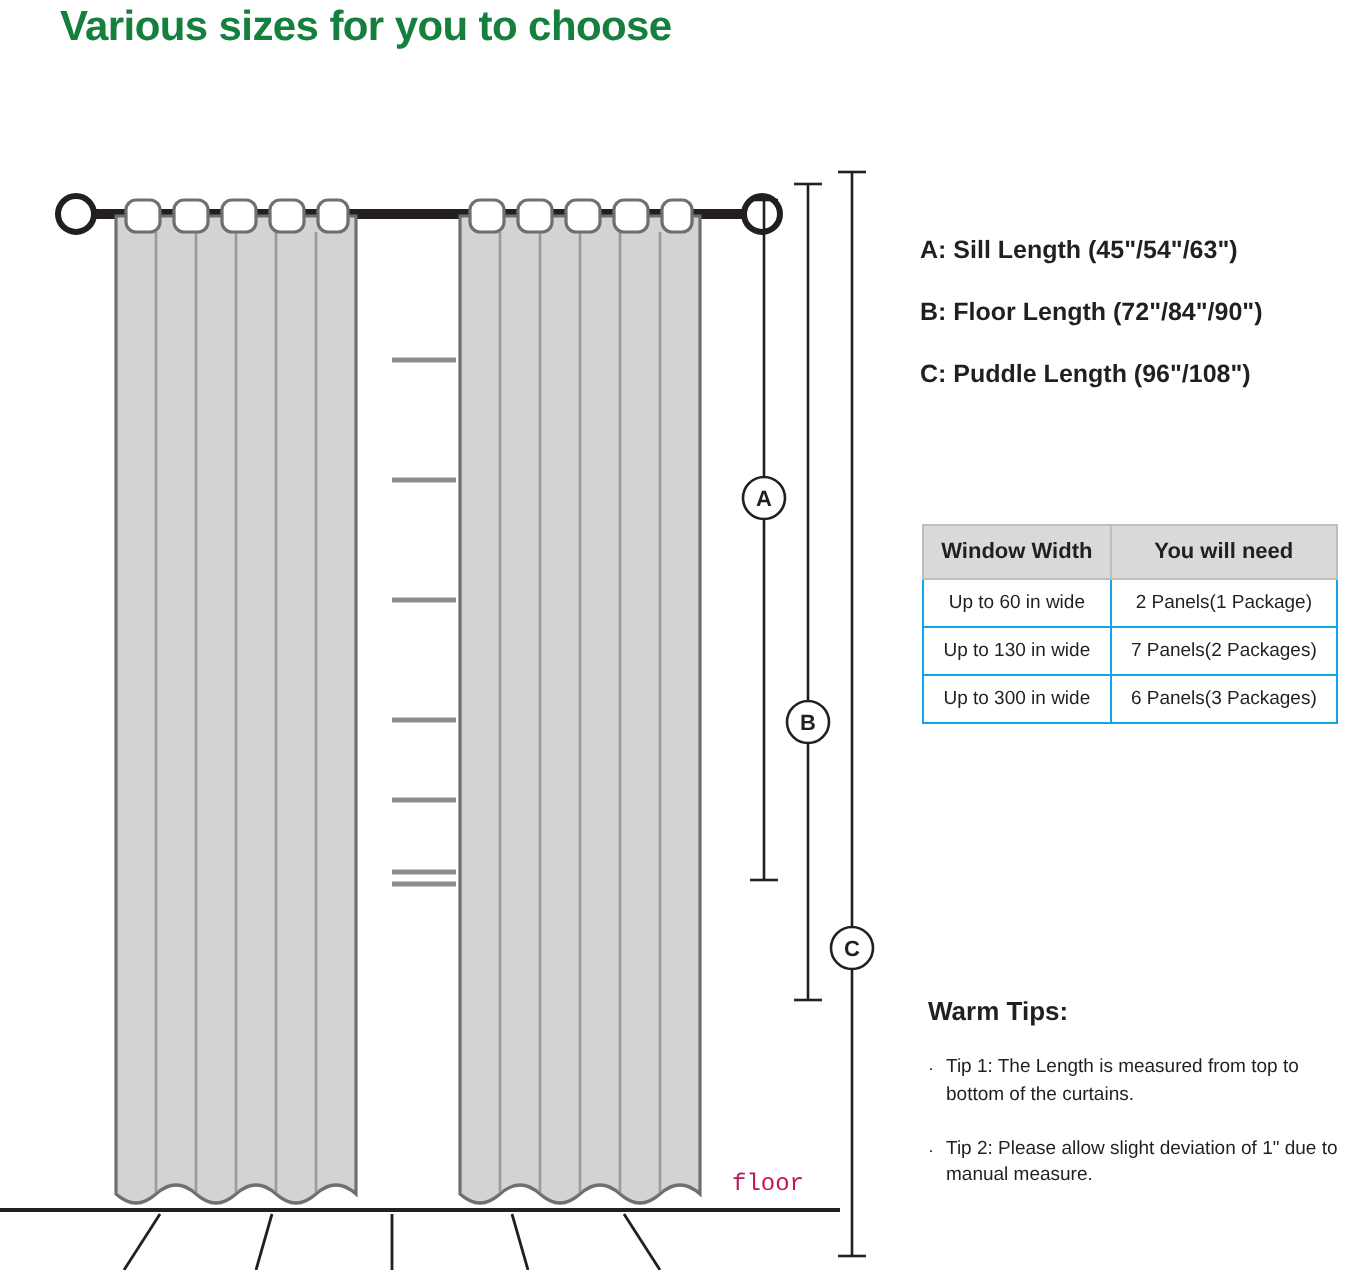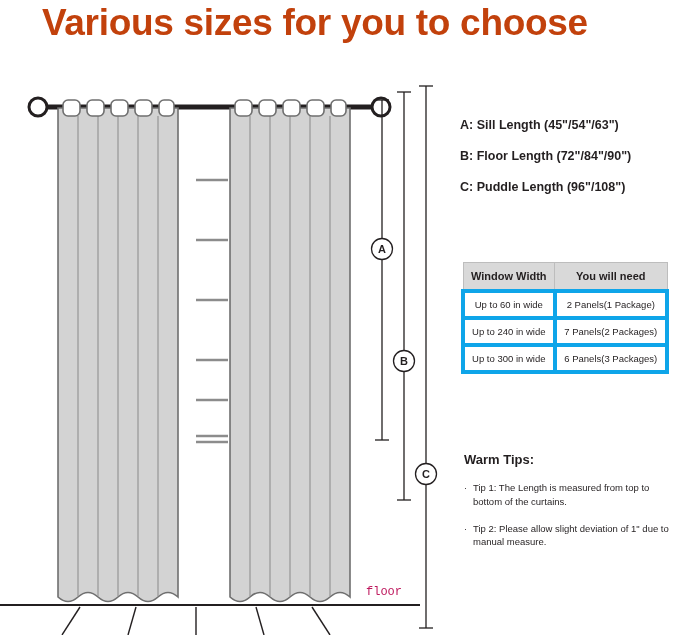--- a/index.html
+++ b/index.html
@@ -11,26 +11,26 @@
     width: 679px;
     height: 635px;
     position: relative;
     font-family: "Liberation Sans", sans-serif;
     color: #231f20;
     overflow: hidden;
   }
 
   .title {
     position: absolute;
-    left: 42px;
+    left: 30px;
     top: 2px;
-    font-size: 37px;
+    font-size: 21px;
     font-weight: bold;
     letter-spacing: -0.3px;
-    color: #c2410c;
+    color: #15803d;
     white-space: nowrap;
   }
 
   .diagram {
     position: absolute;
     left: 0;
     top: 60px;
     width: 460px;
     height: 575px;
   }
@@ -63,38 +63,39 @@
   table.size-table th {
     background: #d9d9d9;
     border: 1px solid #bdbdbd;
     font-size: 11px;
     font-weight: bold;
     padding: 7px 4px;
     text-align: center;
     color: #231f20;
   }
   table.size-table td {
-    border: 4px solid #0ea5e9;
+    border: 1px solid #0ea5e9;
     padding: 6px 4px;
     text-align: center;
     color: #231f20;
     font-size: 9.5px;
   }
 
   .tips {
     position: absolute;
     left: 464px;
     top: 452px;
     width: 210px;
   }
   .tips-title {
     font-size: 13px;
     font-weight: bold;
     color: #231f20;
     margin-bottom: 14px;
+    margin-top: 46px;
   }
   .tip {
     display: flex;
     font-size: 9.5px;
     line-height: 1.45;
     color: #231f20;
     margin-bottom: 13px;
   }
   .tip .bullet {
     width: 9px;
@@ -229,21 +230,21 @@
         <th>Window Width</th>
         <th>You will need</th>
       </tr>
     </thead>
     <tbody>
       <tr>
         <td>Up to 60 in wide</td>
         <td>2 Panels(1 Package)</td>
       </tr>
       <tr>
-        <td>Up to 240 in wide</td>
+        <td>Up to 130 in wide</td>
         <td>7 Panels(2 Packages)</td>
       </tr>
       <tr>
         <td>Up to 300 in wide</td>
         <td>6 Panels(3 Packages)</td>
       </tr>
     </tbody>
   </table>
 </div>
 

